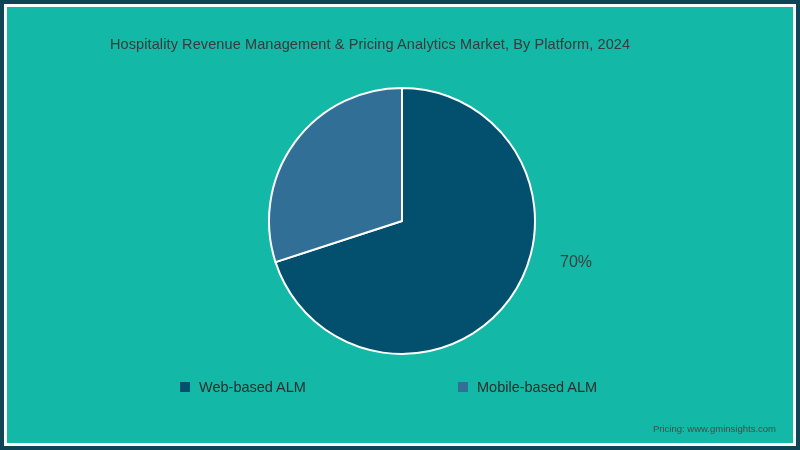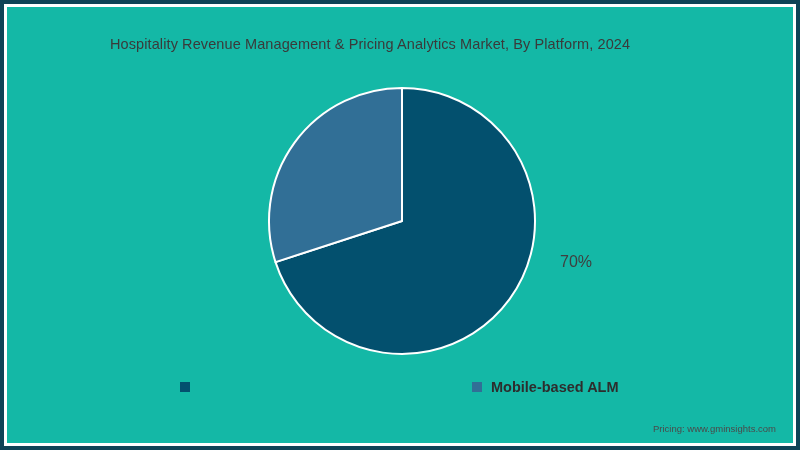--- a/index.html
+++ b/index.html
@@ -75,21 +75,21 @@
     height: 24px;
   }
   .legend-item {
     position: absolute;
     top: 0;
     display: flex;
     align-items: center;
     height: 22px;
   }
   .legend-item.item-0 { left: 180px; }
-  .legend-item.item-1 { left: 472px; font-weight: bold; }
+  .legend-item.item-1 { left: 458px; }
   .legend-swatch {
     width: 10px;
     height: 10px;
     margin-right: 9px;
     flex: 0 0 auto;
   }
   .legend-label {
     font-size: 14.5px;
     color: #2d2d2d;
     white-space: nowrap;
@@ -121,20 +121,21 @@
           <path d="M 134 134 L 7.51 175.10 A 133 133 0 0 1 134.00 1.00 Z" fill="#316f96" stroke="#ffffff" stroke-width="2" stroke-linejoin="round"></path>
         </g>
     </svg>
   </div>
 
   <div id="pct-label">70%</div>
 
   <div id="legend">
     <div class="legend-item item-0">
       <span class="legend-swatch" style="background: rgb(3, 80, 110);"></span>
+      <span class="legend-label">Web-based ALM</span>
     </div>
     <div class="legend-item item-1">
       <span class="legend-swatch" style="background: rgb(49, 111, 150);"></span>
       <span class="legend-label">Mobile-based ALM</span>
     </div>
   </div>
 
   <div id="source-note">Pricing: www.gminsights.com</div>
 
 </div>

